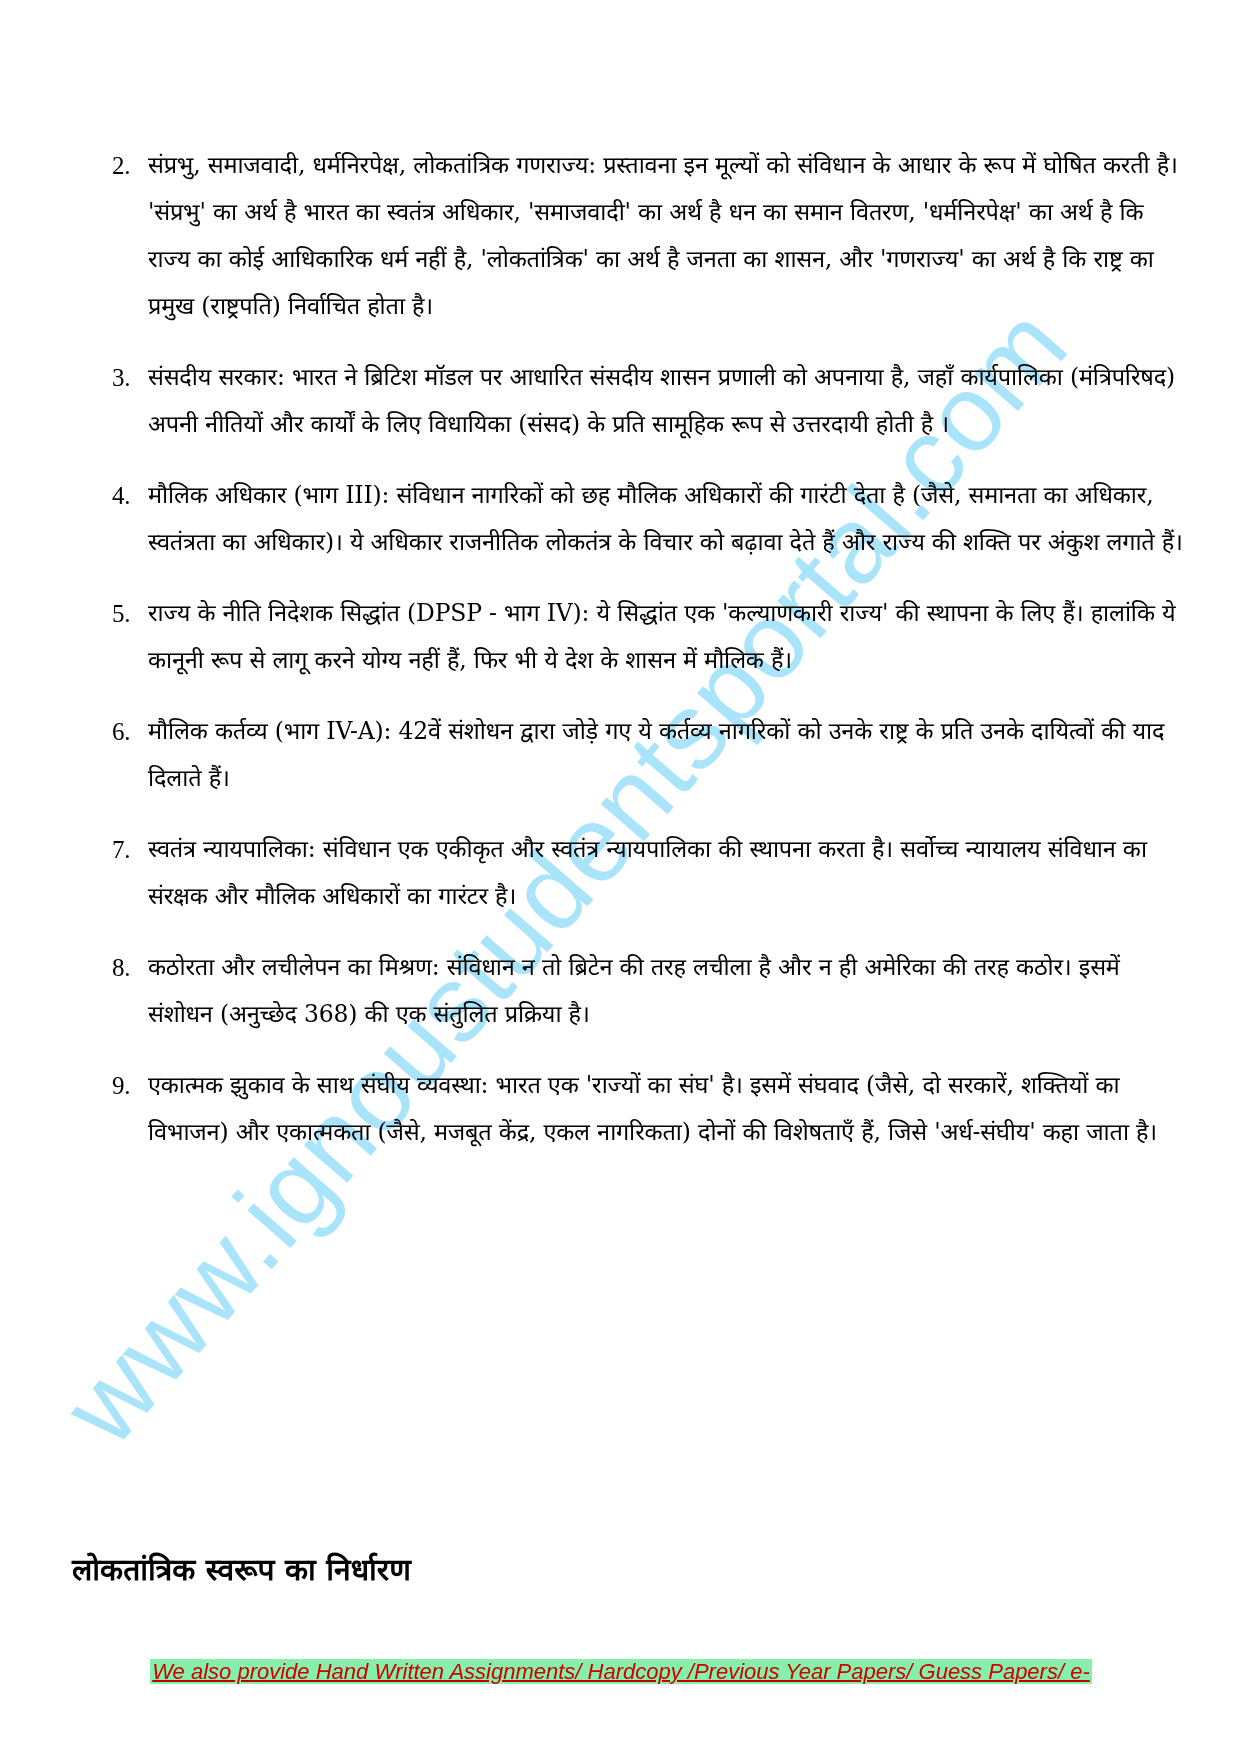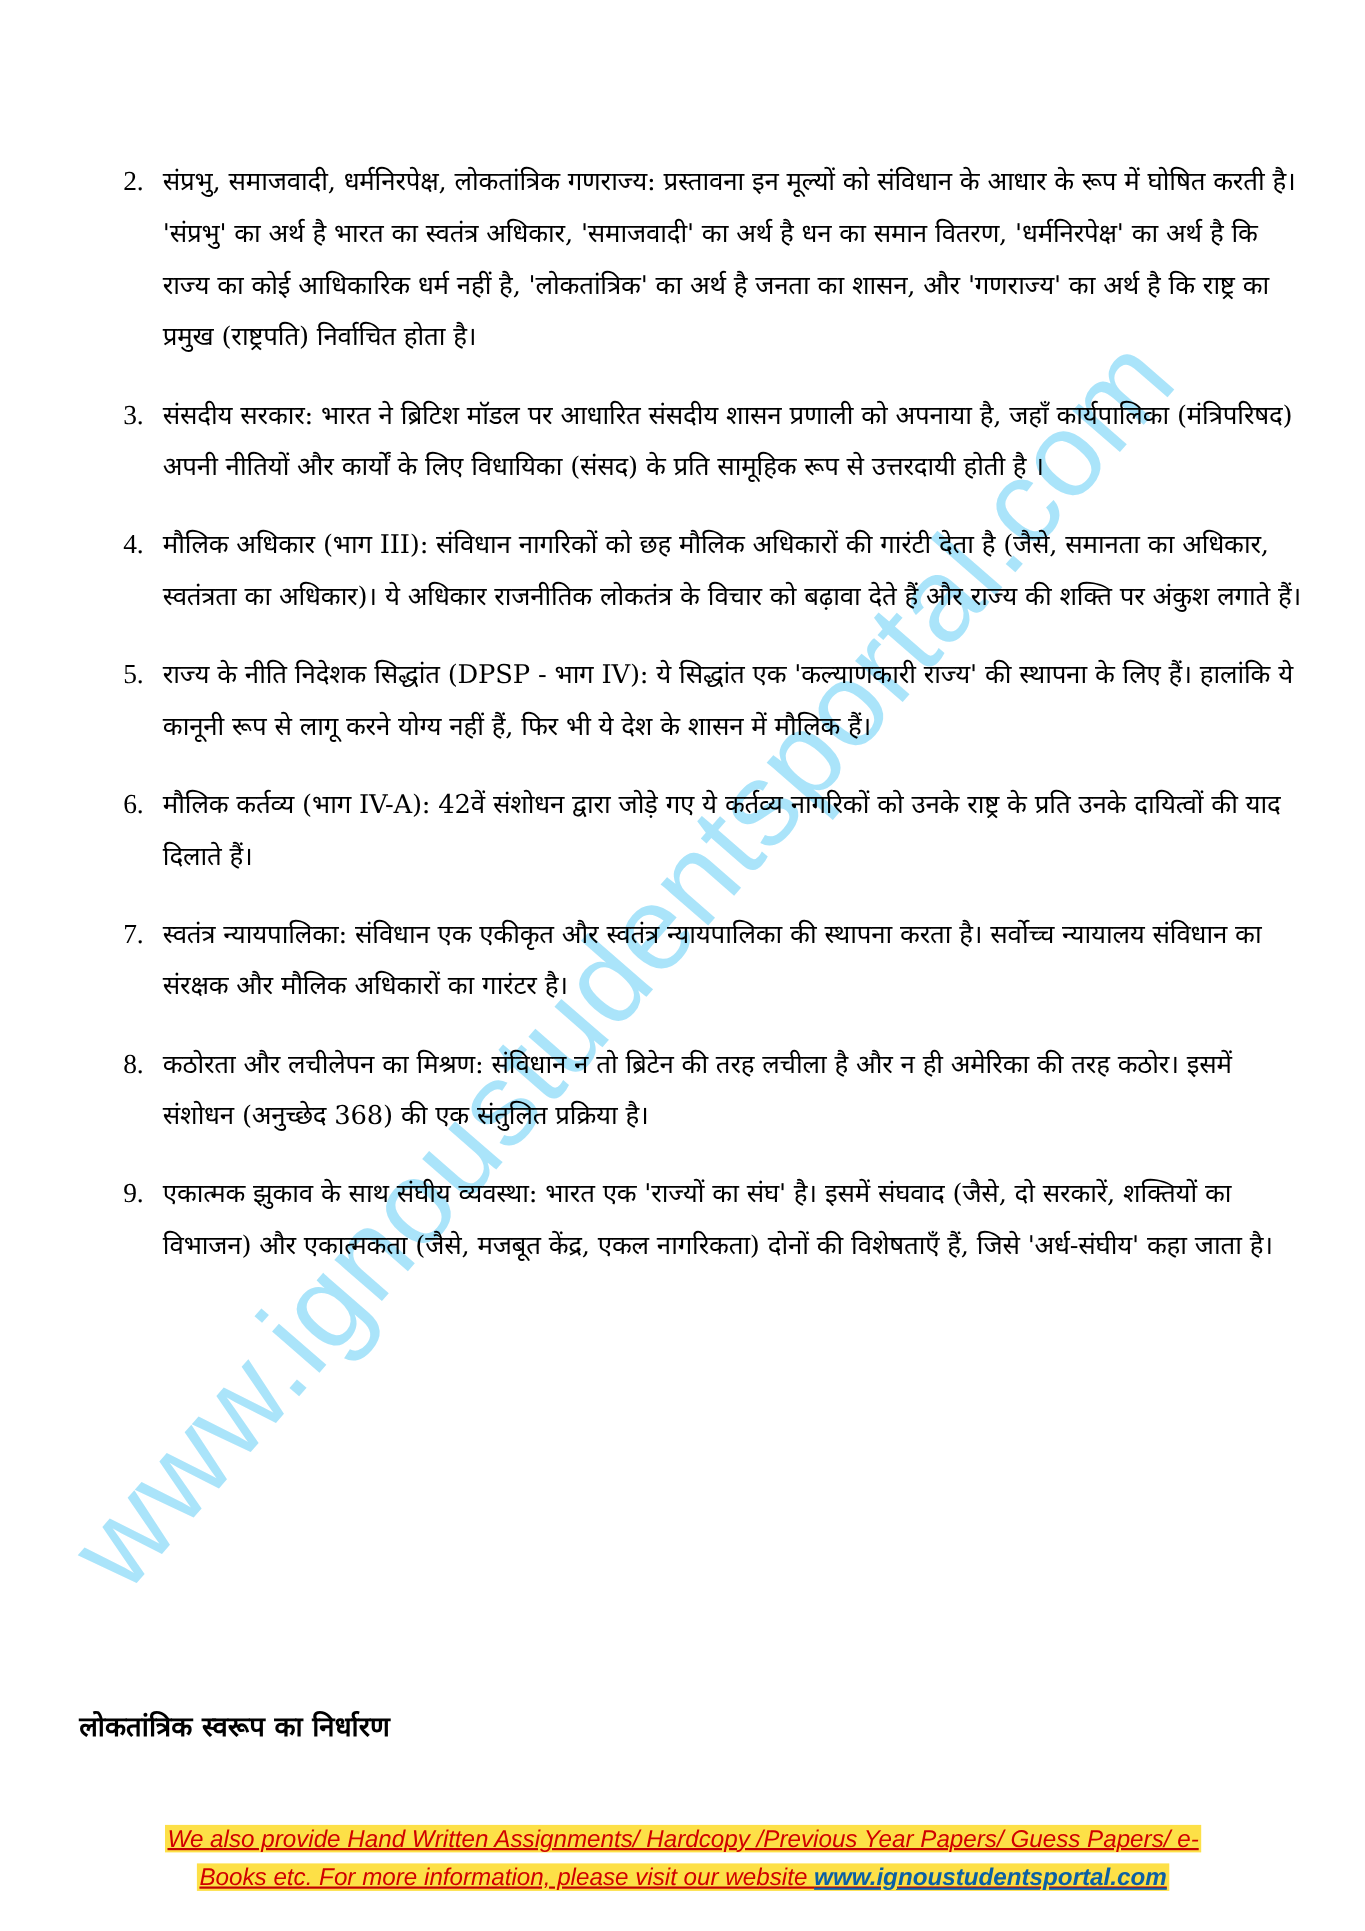--- a/index.html
+++ b/index.html
@@ -45,21 +45,21 @@
       font-family: "Liberation Serif", "DejaVu Serif", serif;
       font-size: 25px;
     }
     .item .title {
       font-weight: normal;
     }
     .section-heading {
       position: absolute;
       left: 72px;
       top: 1553px;
-      font-size: 25px;
+      font-size: 30px;
       font-weight: bold;
       line-height: 34px;
     }
     .watermark {
       position: absolute;
       left: 565px;
       top: 875px;
       transform: translate(-50%, -50%) rotate(-49deg);
       font-family: "Liberation Sans", "DejaVu Sans", sans-serif;
       font-size: 108px;
@@ -77,21 +77,21 @@
       font-style: italic;
       font-size: 22px;
       line-height: 35px;
       color: #d00000;
     }
     .footer .line {
       display: block;
       text-align: center;
     }
     .footer .hl {
-      background: #fde047;
+      background: #86efac;
       text-decoration: underline;
       text-decoration-color: #c00000;
       text-decoration-thickness: 2px;
       padding: 0 2px;
     }
     .footer .link {
       color: #0b5fa5;
       font-weight: bold;
       font-style: italic;
       text-decoration: underline;
@@ -137,16 +137,15 @@
     <li class="item">
       <span class="num">9.</span>
       <span class="title">एकात्मक झुकाव के साथ संघीय व्यवस्था:</span><span class="body"> भारत एक 'राज्यों का संघ' है। इसमें संघवाद (जैसे, दो सरकारें, शक्तियों का विभाजन) और एकात्मकता (जैसे, मजबूत केंद्र, एकल नागरिकता) दोनों की विशेषताएँ हैं, जिसे 'अर्ध-संघीय' कहा जाता है।</span>
     </li>
   </ol>
 
   <div class="section-heading">लोकतांत्रिक स्वरूप का निर्धारण</div>
 
   <div class="footer">
     <span class="line"><span class="hl">We also provide Hand Written Assignments/ Hardcopy /Previous Year Papers/ Guess Papers/ e-</span></span>
-    <span class="line"><span class="hl"><span>Books etc. For more information, please visit our website </span><a class="link">www.ignoustudentsportal.com</a></span></span>
   </div>
 
 </div>
 
 </body></html>

